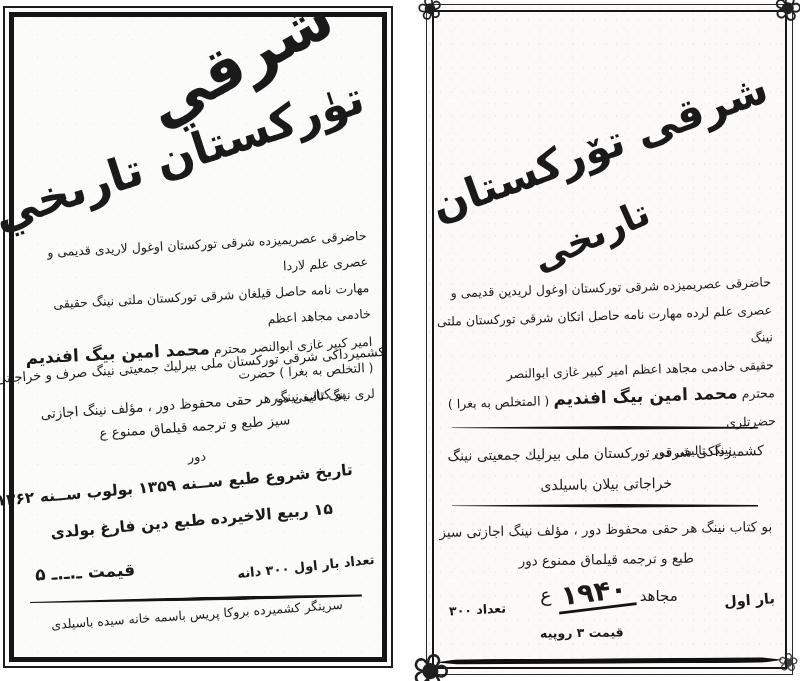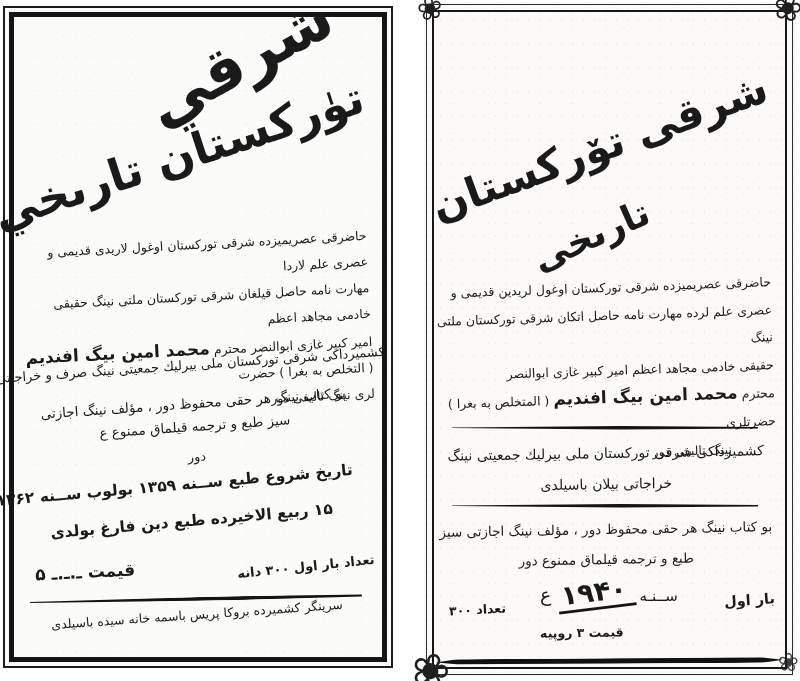--- a/index.html
+++ b/index.html
@@ -159,21 +159,21 @@
     <div class="abs rule r-rule2"></div>
 
     <div class="abs r-copy">
       <div>بو كتاب نينگ هر حقى محفوظ دور ، مؤلف نينگ اجازتى سيز</div>
       <div>طبع و ترجمه قيلماق ممنوع دور</div>
     </div>
 
     <div class="abs r-edition">بار اول</div>
 
     <div class="abs r-year">
-      <span class="yr-word">ســنـه</span>
+      <span class="yr-word">مجاهد</span>
       <span class="yr-digits">۱۹۴۰</span>
       <span class="yr-suffix">ع</span>
     </div>
 
     <div class="abs r-price">قيمت ۳ روپيه</div>
     <div class="abs r-count">تعداد ۳۰۰</div>
 
     <div class="r-bottom-band"></div>
   </div>
 

